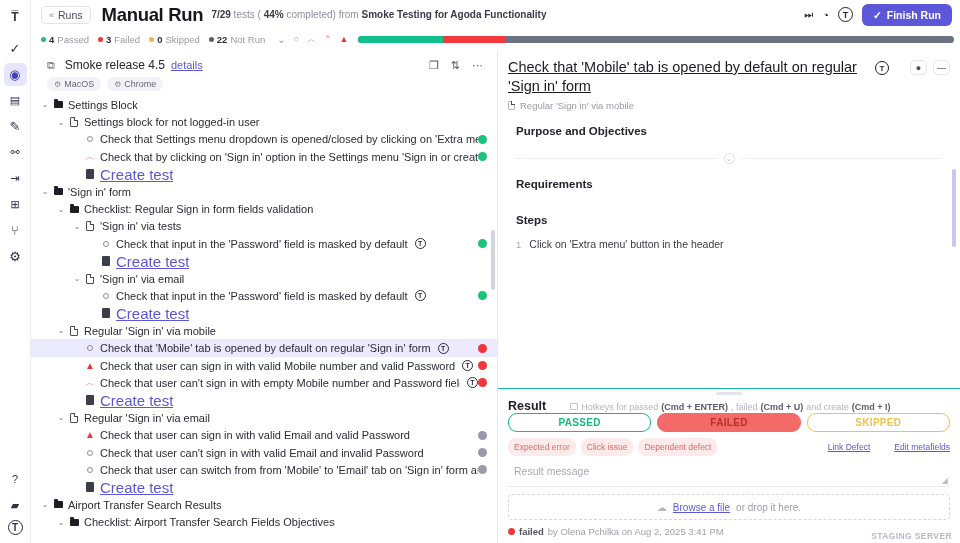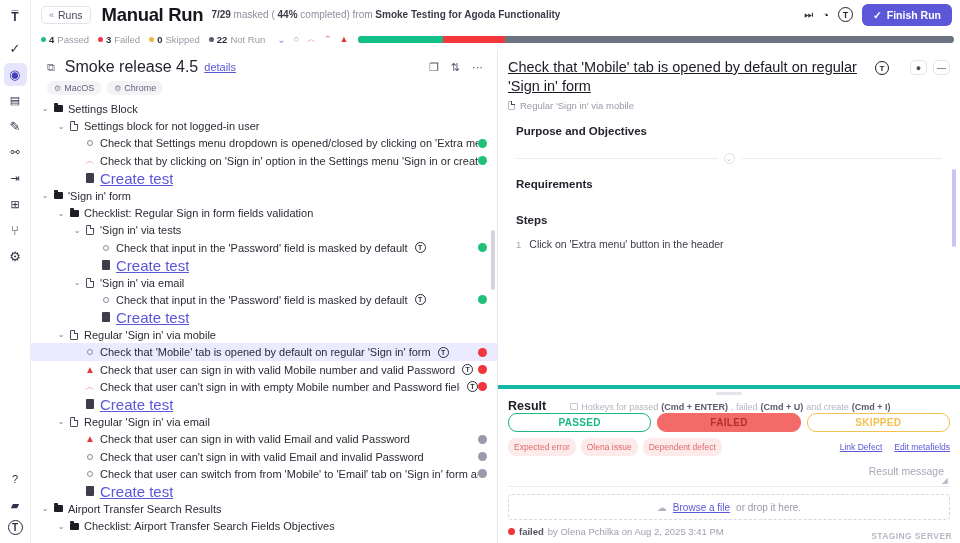--- a/index.html
+++ b/index.html
@@ -85,21 +85,21 @@
 
   
   .tree-pane {
     width: 467px; flex: 0 0 467px;
     border-right: 1px solid #e7e7ee;
     display: flex; flex-direction: column; min-height: 0;
     position: relative; background: #fff;
   }
   .tree-head { padding: 8px 10px 0 16px; display: flex; align-items: center; }
   .tree-head .fold { color: #6f6f80; font-size: 11px; margin-right: 10px; }
-  .tree-head .ttl { font-size: 16px; color: #24242e; }
+  .tree-head .ttl { font-size: 12px; color: #24242e; }
   .tree-head .det { font-size: 11px; color: #5b57d8; text-decoration: underline; margin-left: 6px; cursor: pointer; }
   .tree-head-right { margin-left: auto; display: flex; align-items: center; gap: 12px; padding-right: 4px; }
   .tree-head-right span { color: #55556a; font-size: 11px; cursor: pointer; }
 
   .chips { padding: 5px 16px 3px 16px; display: flex; gap: 6px; }
   .chip {
     display: inline-flex; align-items: center; gap: 3px;
     background: #f2f2f7; border-radius: 9px; padding: 2px 7px;
     font-size: 9px; color: #66667a;
   }
@@ -164,42 +164,42 @@
   .sec-h { font-size: 11.5px; font-weight: bold; color: #23232e; margin-bottom: 0; }
   .divider { display: flex; align-items: center; margin: 16px 0 14px 0; }
   .divider:before, .divider:after { content:""; flex:1; height:1px; background:#ececf2; }
   .divider .cc { width: 11px; height: 11px; border-radius: 50%; border: 1px solid #e0e0e8; margin: 0 6px; display:flex; align-items:center; justify-content:center; font-size:7px; color:#b8b8c4;}
   .step { display: flex; gap: 8px; font-size: 10.5px; color: #3a3a48; margin-top: 12px; align-items: baseline; }
   .step .n { color: #a5a5b4; font-size: 9.5px; }
   .det-scrollbar { position: absolute; right: 4px; top: 58px; width: 4px; height: 78px; background: #c9c6f5; border-radius: 3px; }
 
   
   .result {
-    border-top: 4px solid #14b8a6; background: #fff;
-    padding: 8px 10px 6px 10px; flex: 0 0 auto; text-align: right;
+    border-top: 1px solid #14b8a6; background: #fff;
+    padding: 8px 10px 6px 10px; flex: 0 0 auto;
   }
   .grip { width: 26px; height: 3px; border-radius: 2px; background: #e3e3ea; margin: -5px auto 4px auto; }
   .res-head { display: flex; align-items: baseline; }
   .res-title { font-size: 12.5px; font-weight: bold; color: #21212b; }
   .hotkeys { margin-left: 24px; font-size: 9px; color: #b4b4c0; display: flex; align-items: center; gap: 3px; }
   .hotkeys b { color: #5c5c6c; font-weight: bold; }
   .hk-ic { display:inline-block; width:8px;height:7px;border:1px solid #c6c6d2;border-radius:1px;}
   .env { font-size: 11px; color: #2d2d39; margin: 4px 0 6px 0; }
   .verdicts { display: flex; gap: 6px; }
   .vbtn {
     flex: 1; height: 19px; border-radius: 9px; font-size: 10px; font-weight: bold;
     display: flex; align-items: center; justify-content: center; cursor: pointer;
     letter-spacing: 0.3px; font-family: "Liberation Sans", sans-serif;
   }
   .v-pass { border: 1.2px solid #17b97e; color: #17b97e; background: #fff; }
   .v-fail { border: 1.2px solid #f36a68; color: #b3302e; background: #f36a68; }
   .v-skip { border: 1.2px solid #f2c14e; color: #f2c14e; background: #fff; }
   .tags { display: flex; align-items: center; gap: 5px; margin-top: 6px; }
   .tag { background: #fdeaea; color: #e06a6a; font-size: 8.5px; border-radius: 8px; padding: 4px 6px; cursor: pointer; }
-  .tag-links { margin-left: auto; display: flex; gap: 12px; }
+  .tag-links { margin-left: auto; display: flex; gap: 24px; }
   .tag-links span { font-size: 8.5px; color: #5b57d8; text-decoration: underline; cursor: pointer; }
   .msgbox {
     margin-top: 5px; border-bottom: 1px solid #eaeaf0; min-height: 26px;
     font-size: 10.5px; color: #a8a8b6; padding: 4px 6px 8px 6px; position: relative;
   }
   .msgbox .rsz { position:absolute; right:2px; bottom:1px; font-size:8px; color:#bfbfcb;}
   .drop {
     margin-top: 7px; border: 1px dashed #d7d7e1; border-radius: 4px; height: 26px;
     display: flex; align-items: center; justify-content: center; gap: 6px;
     font-size: 10px; color: #9a9aa8;
@@ -237,21 +237,21 @@
   </div>
 
   <div class="main">
 
     <div class="hdr">
       <div class="runs-btn">
         <span class="chev">«</span>
         <span>Runs</span>
       </div>
       <div class="run-title">Manual Run</div>
-      <div class="run-meta"><b>7/29</b><span> masked ( </span><b>44%</b><span> completed) from </span><b>Smoke Testing for Agoda Functionality</b></div>
+      <div class="run-meta"><b>7/29</b><span> tests ( </span><b>44%</b><span> completed) from </span><b>Smoke Testing for Agoda Functionality</b></div>
       <div class="hdr-right">
         <span class="hdr-ic" style="font-size:10px;">⏭</span>
         <span class="hdr-ic" style="font-size:11px;">◔</span>
         <span class="hdr-ic" style="border:1.3px solid #1f1f29;border-radius:50%;width:15px;height:15px;justify-content:center;font-size:9px;font-weight:bold;">T</span>
         <button class="finish-btn">
           <span>✓</span>
           <span>Finish Run</span>
         </button>
       </div>
     </div>
@@ -569,21 +569,21 @@
               <b>(Cmd + I)</b>
             </span>
           </div>
           <div class="verdicts">
             <div class="vbtn v-pass">PASSED</div>
             <div class="vbtn v-fail">FAILED</div>
             <div class="vbtn v-skip">SKIPPED</div>
           </div>
           <div class="tags">
             <span class="tag">Expected error</span>
-            <span class="tag">Olena issue</span>
+            <span class="tag">Click issue</span>
             <span class="tag">Dependent defect</span>
             <span class="tag-links">
               <span>Link Defect</span>
               <span>Edit metafields</span>
             </span>
           </div>
           <div class="msgbox">
             <span>Result message</span>
             <span class="rsz">◢</span>
           </div>

